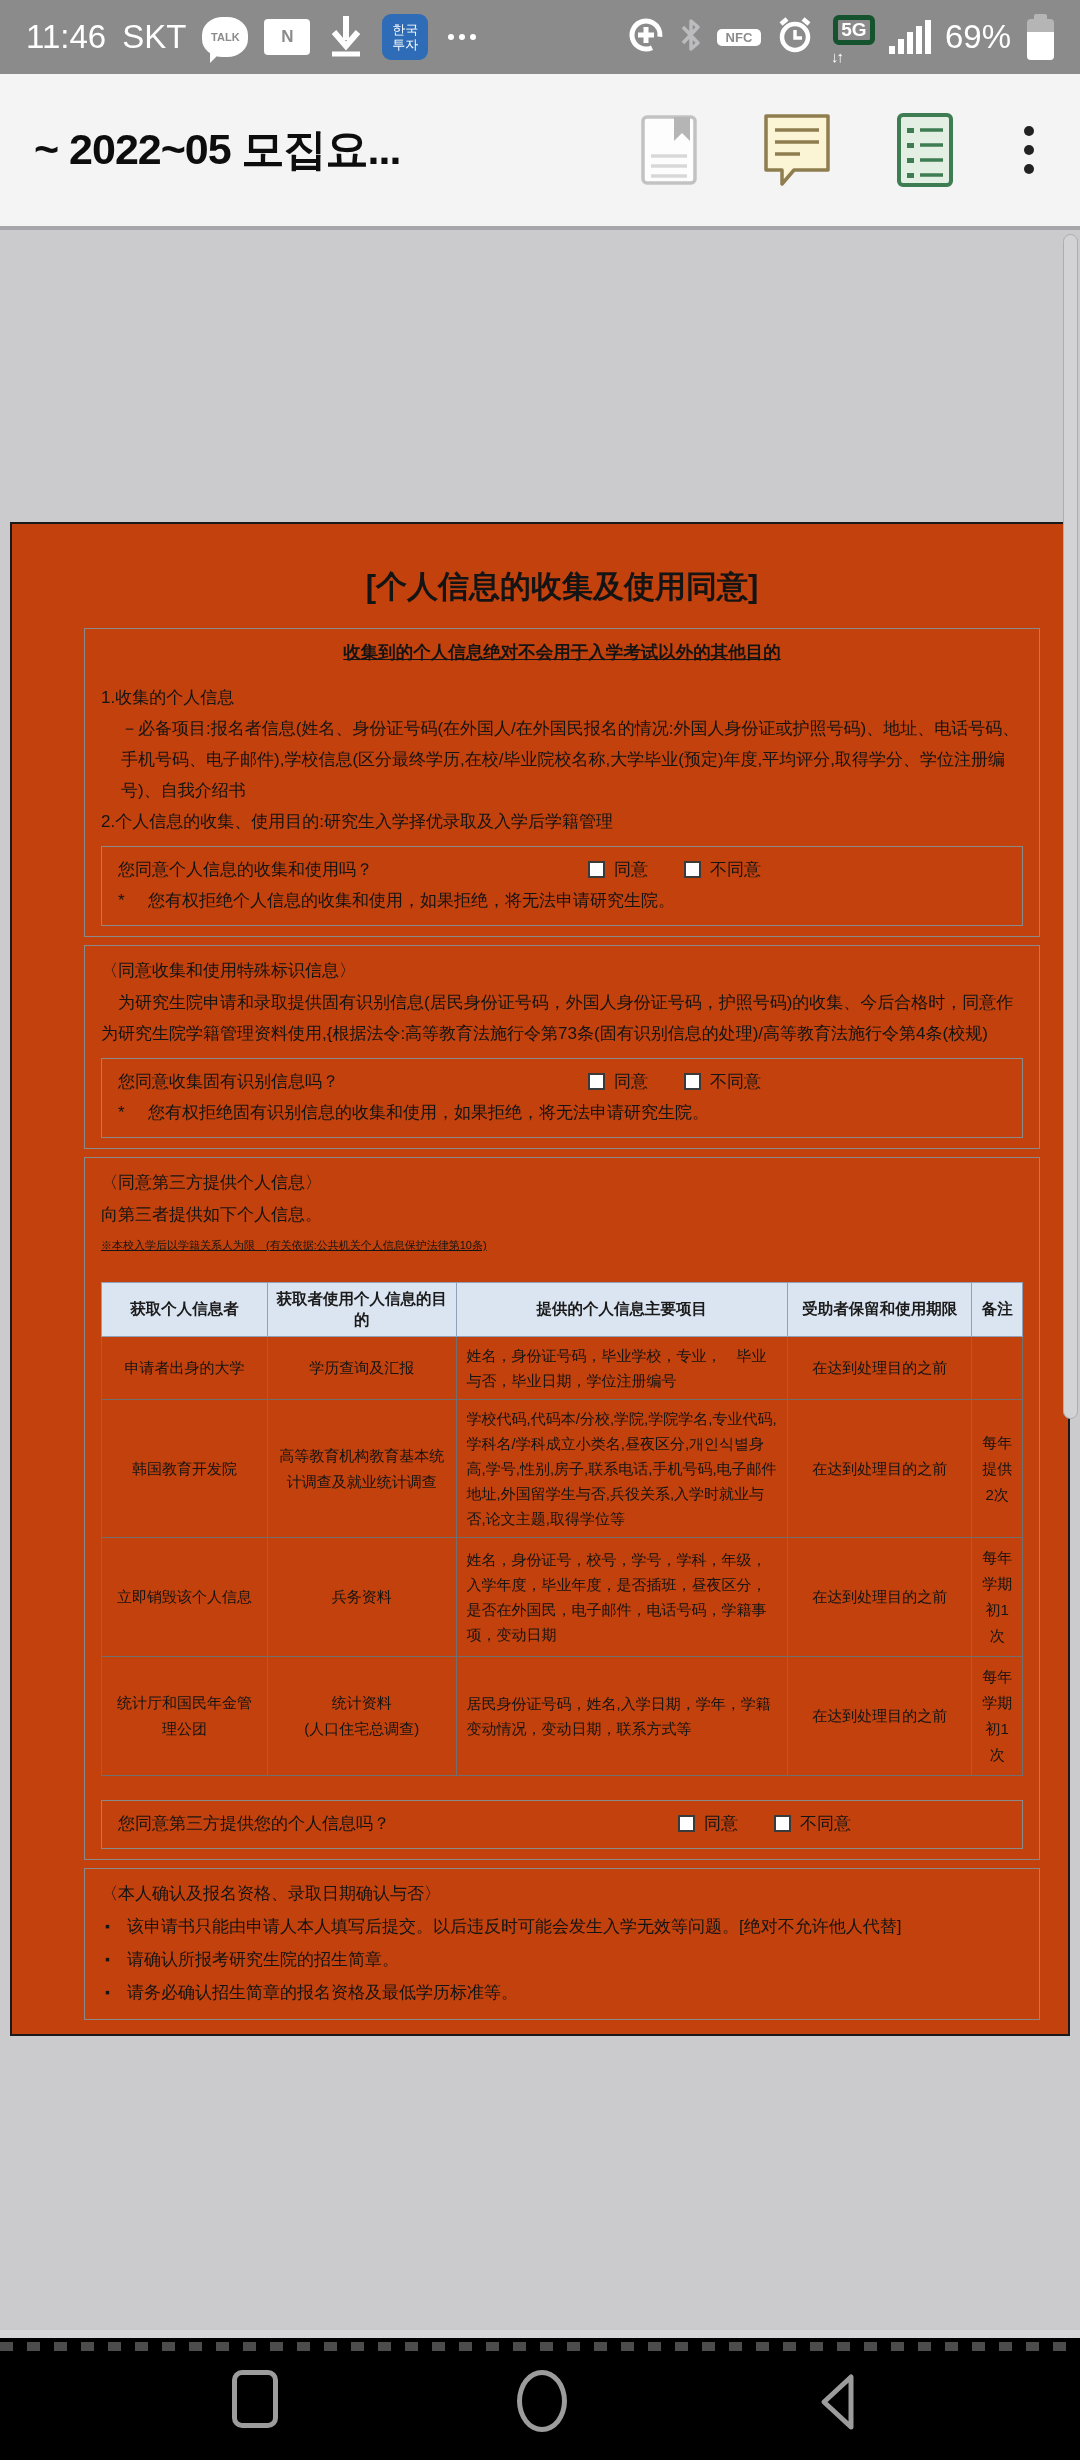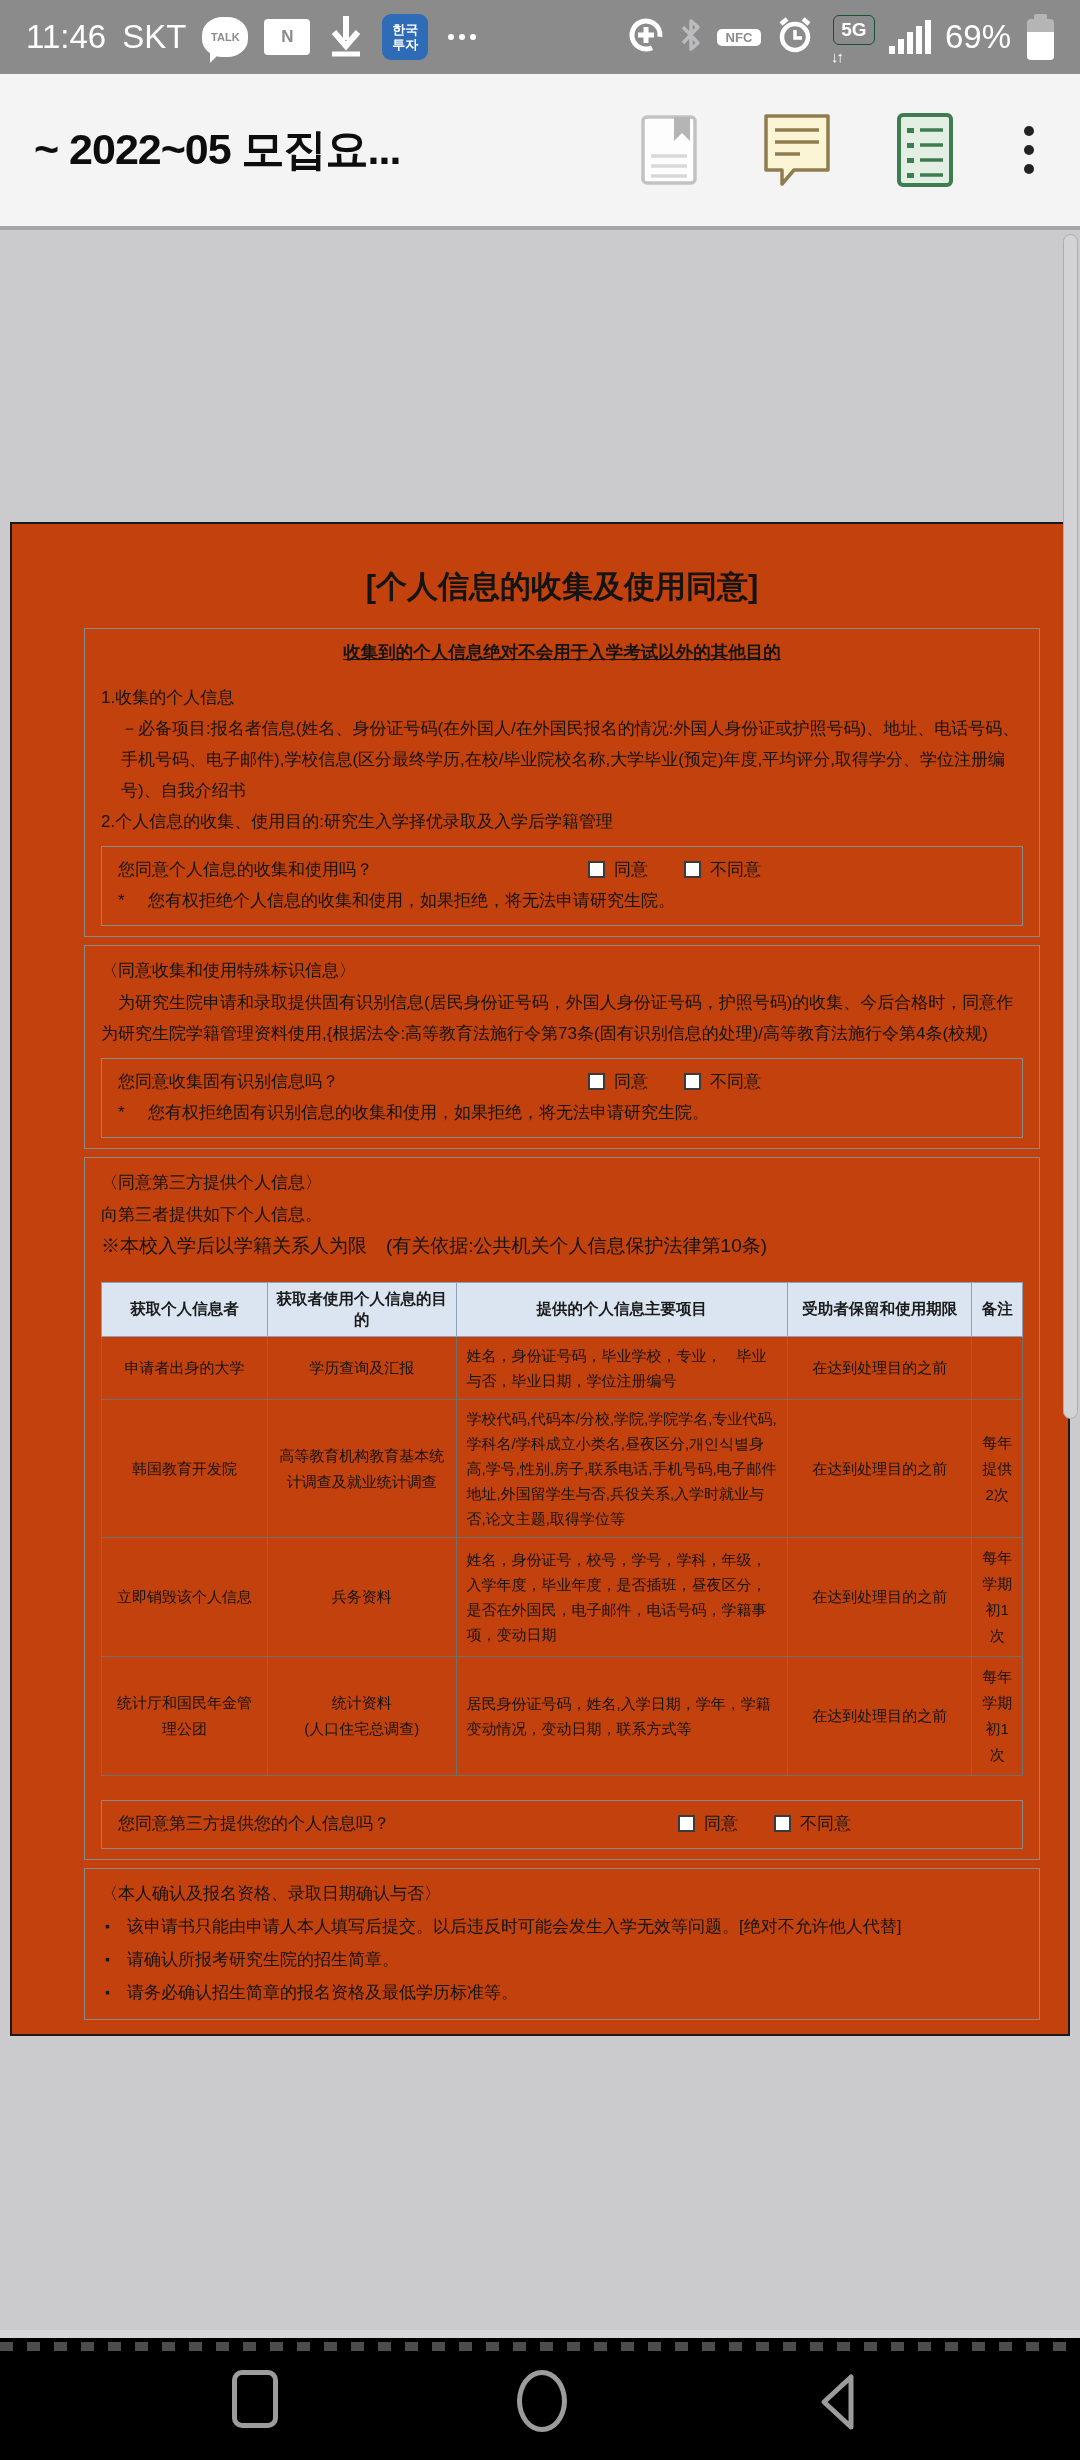--- a/index.html
+++ b/index.html
@@ -28,32 +28,32 @@
     border:7px solid transparent; border-top-color:#fff; border-left-color:#fff; }
   .mail {
     width:46px; height:36px; background:#fff; border-radius:4px;
     display:flex; align-items:center; justify-content:center;
   }
   .mail span { font-size:17px; font-weight:bold; color:#8b8b8b; }
   .invest {
     width:46px; height:46px; background:#2e6cb7; border-radius:9px;
     display:flex; align-items:center; justify-content:center; text-align:center;
   }
-  .invest span { font-size:13px; font-weight:bold; color:#fff; width:28px;
+  .invest span { font-size:13px; font-weight:normal; color:#fff; width:28px;
     line-height:15px; word-break:break-all; }
   .more-dots { display:flex; gap:5px; margin-left:4px; }
   .more-dots i { width:6px; height:6px; border-radius:50%; background:#fff; }
   .nfc {
     width:44px; height:17px; background:#fff; border-radius:5px;
     display:flex; align-items:center; justify-content:center;
   }
   .nfc span { font-size:13px; font-weight:bold; color:#8b8b8b; letter-spacing:0; }
   .fiveg { position:relative; width:46px; height:44px; }
   .fiveg .box { position:absolute; top:0; left:4px; width:42px; height:30px;
-    border:1px solid #14532d; border-radius:6px; display:flex; align-items:center;
+    border:5px solid #14532d; border-radius:6px; display:flex; align-items:center;
     justify-content:center; font-size:19px; font-weight:bold; color:#fff; }
   .fiveg .arrows { position:absolute; left:2px; bottom:-6px; font-size:15px;
     color:#fff; letter-spacing:-2px; }
   .signal { display:flex; align-items:flex-end; gap:3px; height:34px; }
   .signal i { width:6px; background:#fff; display:block; }
   .battery { position:relative; width:27px; height:46px; margin-left:2px; }
   .battery .nub { position:absolute; top:0; left:7px; width:13px; height:6px;
     background:#b5b5b5; border-radius:2px 2px 0 0; }
   .battery .bodyb { position:absolute; top:5px; left:0; width:27px; height:41px;
     border-radius:4px; overflow:hidden; background:#b5b5b5; }
@@ -92,21 +92,21 @@
   .q-box { border:1px solid #8a8a8a; margin-top:9px; padding:7px 6px 9px 16px; }
   .q-row { display:flex; align-items:center; font-size:17px; line-height:31px; }
   .q-label { width:470px; }
   .q-label.wide { width:560px; }
   .opt { display:flex; align-items:center; margin-right:36px; }
   .cbx { display:inline-block; width:17px; height:17px; border:2px solid #3a3a3a;
     background:#fff; margin-right:9px; flex:none; }
   .note-row { display:flex; font-size:17px; line-height:31px; }
   .note-star { width:30px; }
   .sec-head { font-size:17px; line-height:33px; }
-  .basis { font-size:19px; line-height:31px; }
+  .basis { font-size:11px; line-height:31px;text-decoration:underline; }
 
   
   table.grant { width:100%; border-collapse:collapse; margin-top:21px; table-layout:fixed; }
   table.grant th {
     background:#dbe5f1; border:1px solid #8fa0ba; font-size:15.5px;
     font-weight:bold; height:54px; padding:4px; color:#1b1b1b;
   }
   table.grant td {
     border:1px solid #6f6f6f; font-size:15px; line-height:26px;
     text-align:center; vertical-align:middle; padding:7px 8px; white-space:pre-line;

